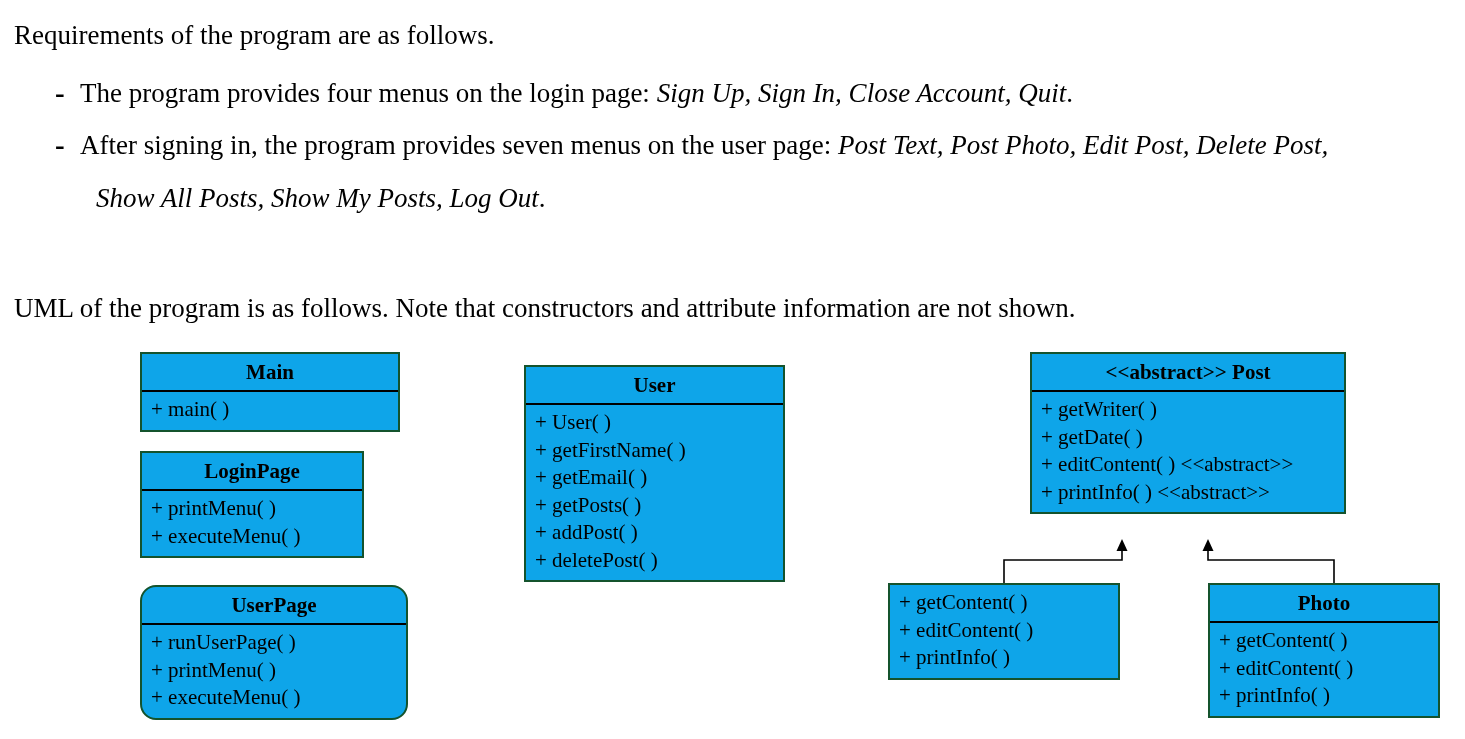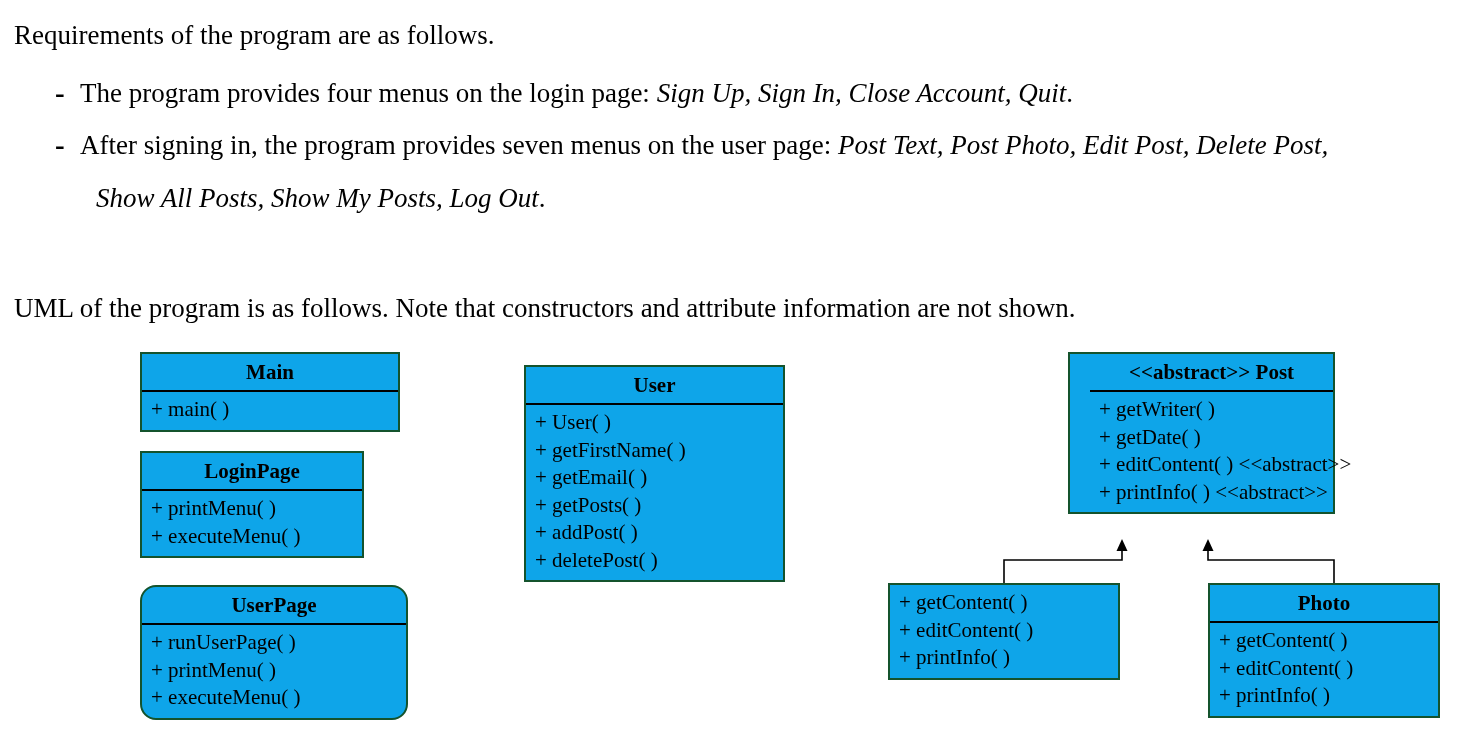--- a/index.html
+++ b/index.html
@@ -75,21 +75,21 @@
   <div class="uml-body">
     <div class="uml-method">+ User( )</div>
     <div class="uml-method">+ getFirstName( )</div>
     <div class="uml-method">+ getEmail( )</div>
     <div class="uml-method">+ getPosts( )</div>
     <div class="uml-method">+ addPost( )</div>
     <div class="uml-method">+ deletePost( )</div>
   </div>
 </div>
 
-<div class="uml-box" style="left:1068px;top:352px;width:267px;padding-left:20px;">
+<div class="uml-box" style="left:1030px;top:352px;width:316px;">
   <div class="uml-title">&lt;&lt;abstract&gt;&gt; Post</div>
   <div class="uml-body">
     <div class="uml-method">+ getWriter( )</div>
     <div class="uml-method">+ getDate( )</div>
     <div class="uml-method">+ editContent( ) &lt;&lt;abstract&gt;&gt;</div>
     <div class="uml-method">+ printInfo( ) &lt;&lt;abstract&gt;&gt;</div>
   </div>
 </div>
 
 <div class="uml-box" style="left:888px;top:583px;width:232px;">

